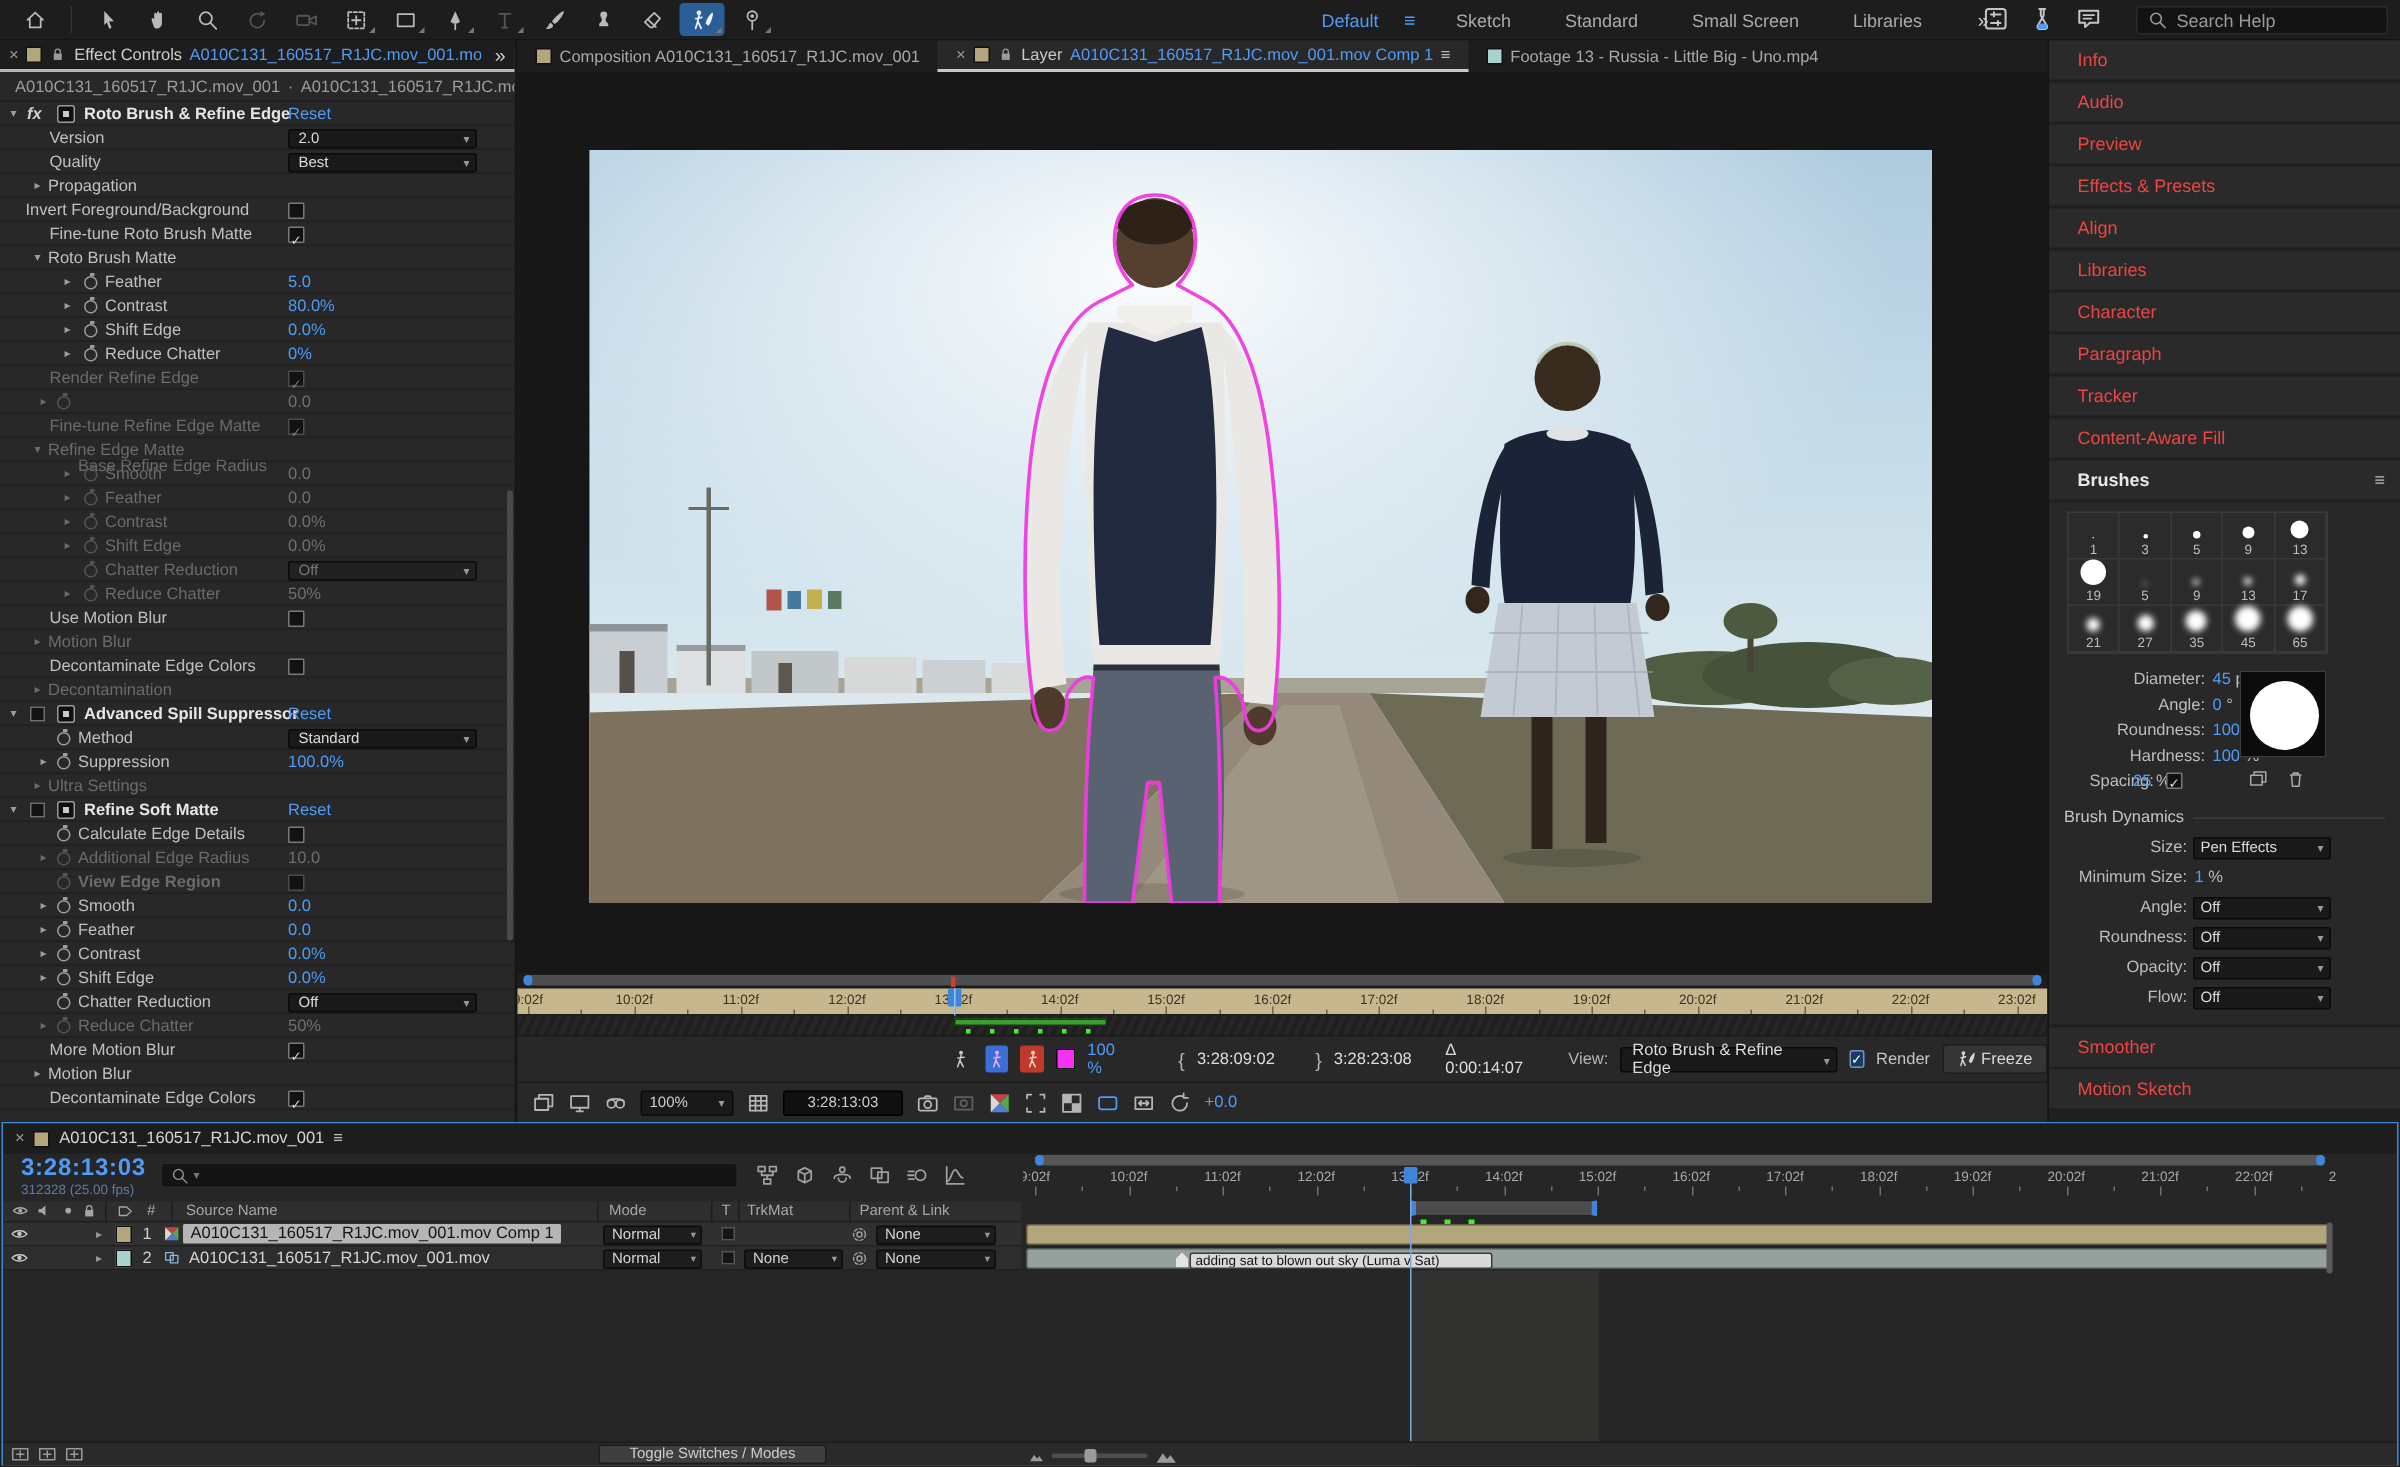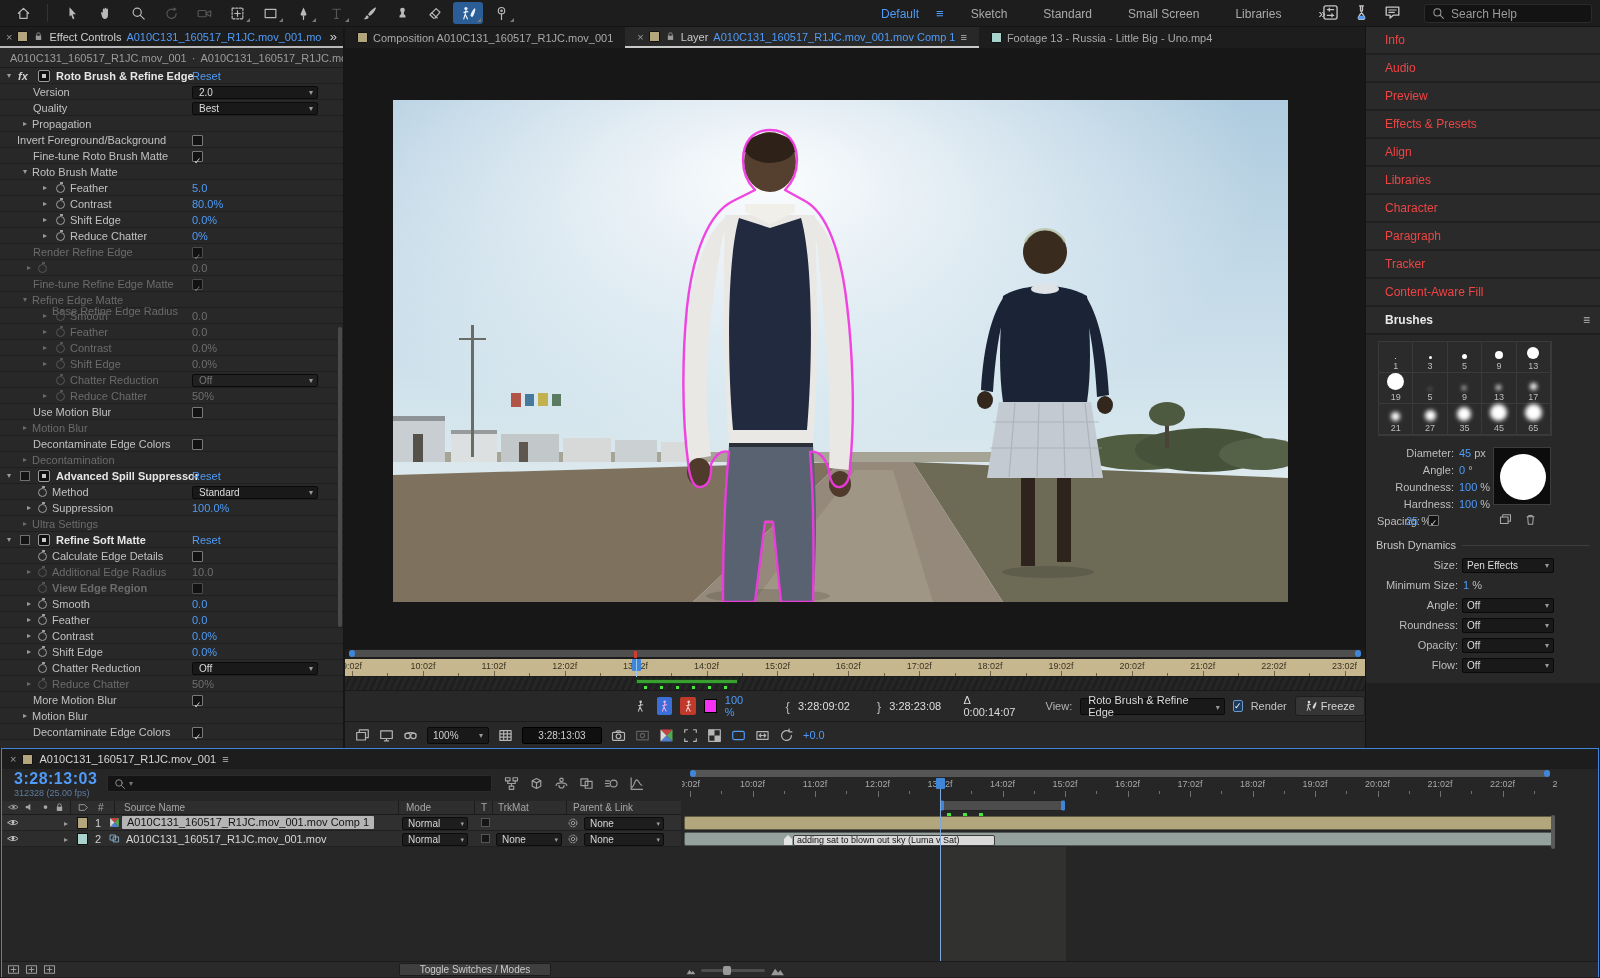--- a/index.html
+++ b/index.html
@@ -87,21 +87,21 @@
   
   #rpanel{position:absolute;left:1365px;top:27px;width:235px;height:721px;background:#1f1f1f;border-left:1px solid #141414}
   .rp-row{height:26px;line-height:26px;background:#2a2a2a;margin-bottom:2px;padding-left:19px;color:#ef4444;font-size:12px;position:relative}
   .rp-row.hl{color:#e8e8e8;font-weight:bold}
   .rp-row .menu{position:absolute;right:10px;top:0;color:#bbb}
   #brushbody{background:#282828;padding:6px 0 8px 0;margin-bottom:2px;position:relative}
   #bgrid{margin:0 12px;width:174px;display:grid;grid-template-columns:repeat(5,1fr);background:#2b2b2b;border:1px solid #3a3a3a}
   .bcell{height:31px;border-right:1px solid #3a3a3a;border-bottom:1px solid #3a3a3a;display:flex;flex-direction:column;align-items:center;justify-content:flex-end;padding-bottom:1px}
   .bdot{background:#fff;border-radius:50%;margin-bottom:2px}
   .bnum{font-size:9px;color:#bdbdbd;line-height:10px}
-  .bs-row{display:flex;align-items:center;height:17px;padding-left:0}
+  .bs-row{display:flex;align-items:center;height:17px;padding-left:16px}
   .bs-lbl{width:88px;text-align:right;color:#bdbdbd}
   .bs-val{margin-left:5px;color:#4f9bf7}
   .bs-unit{margin-left:3px;color:#bdbdbd}
   #bpreview{position:absolute;left:127px;top:112px;width:58px;height:58px;background:#0c0c0c;border:1px solid #3c3c3c}
   #bpreview i{position:absolute;left:6px;top:6px;width:46px;height:46px;background:#fff;border-radius:50%}
   #bpicons{position:absolute;left:133px;top:178px;display:flex;gap:12px}
   .dynhead{display:flex;align-items:center;margin:10px 10px 4px 10px;color:#c6c6c6}
   .dynhead i{flex:1;height:1px;background:#3d3d3d;margin-left:6px}
   .dyn-row{display:flex;align-items:center;height:20px}
   .dyn-lbl{width:92px;text-align:right;color:#bdbdbd}
@@ -1012,20 +1012,24 @@
         </div>
         <div class="dyn-row">
           <span class="dyn-lbl">Flow:</span>
           <span class="dyn-dd">
             <span>Off</span>
             <span style="font-size: 8px; color: rgb(153, 153, 153);">▾</span>
           </span>
         </div>
       </div>
   </div>
+  <div id="rp-bottom">
+      <div class="rp-row"><span>Smoother</span></div>
+      <div class="rp-row"><span>Motion Sketch</span></div>
+    </div>
 </aside>
 
 <section id="tl">
   <div id="tltabbar">
     <span style="color:#9a9a9a">×</span>
     <span class="chip"></span>
     <span style="color:#d6d6d6">A010C131_160517_R1JC.mov_001</span>
     <span style="color:#bbb">≡</span>
   </div>
   <div id="tlinfo">

